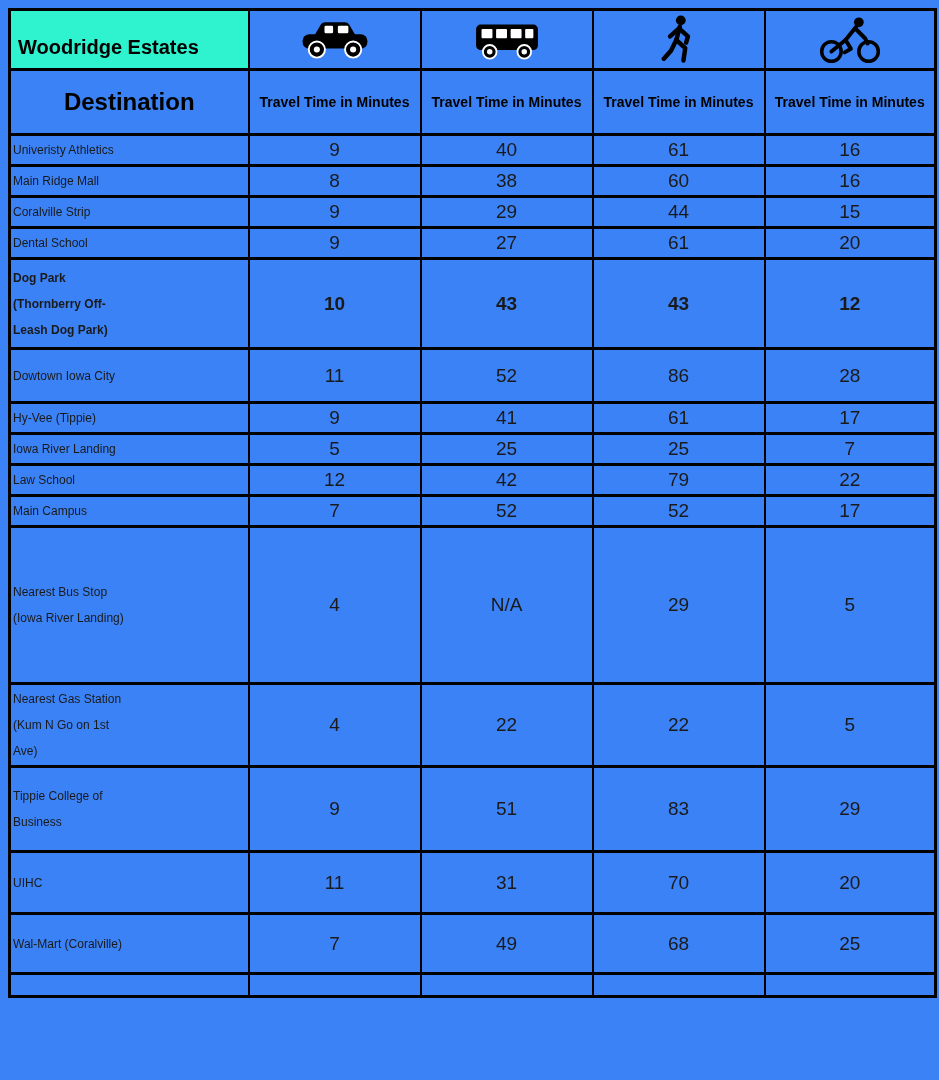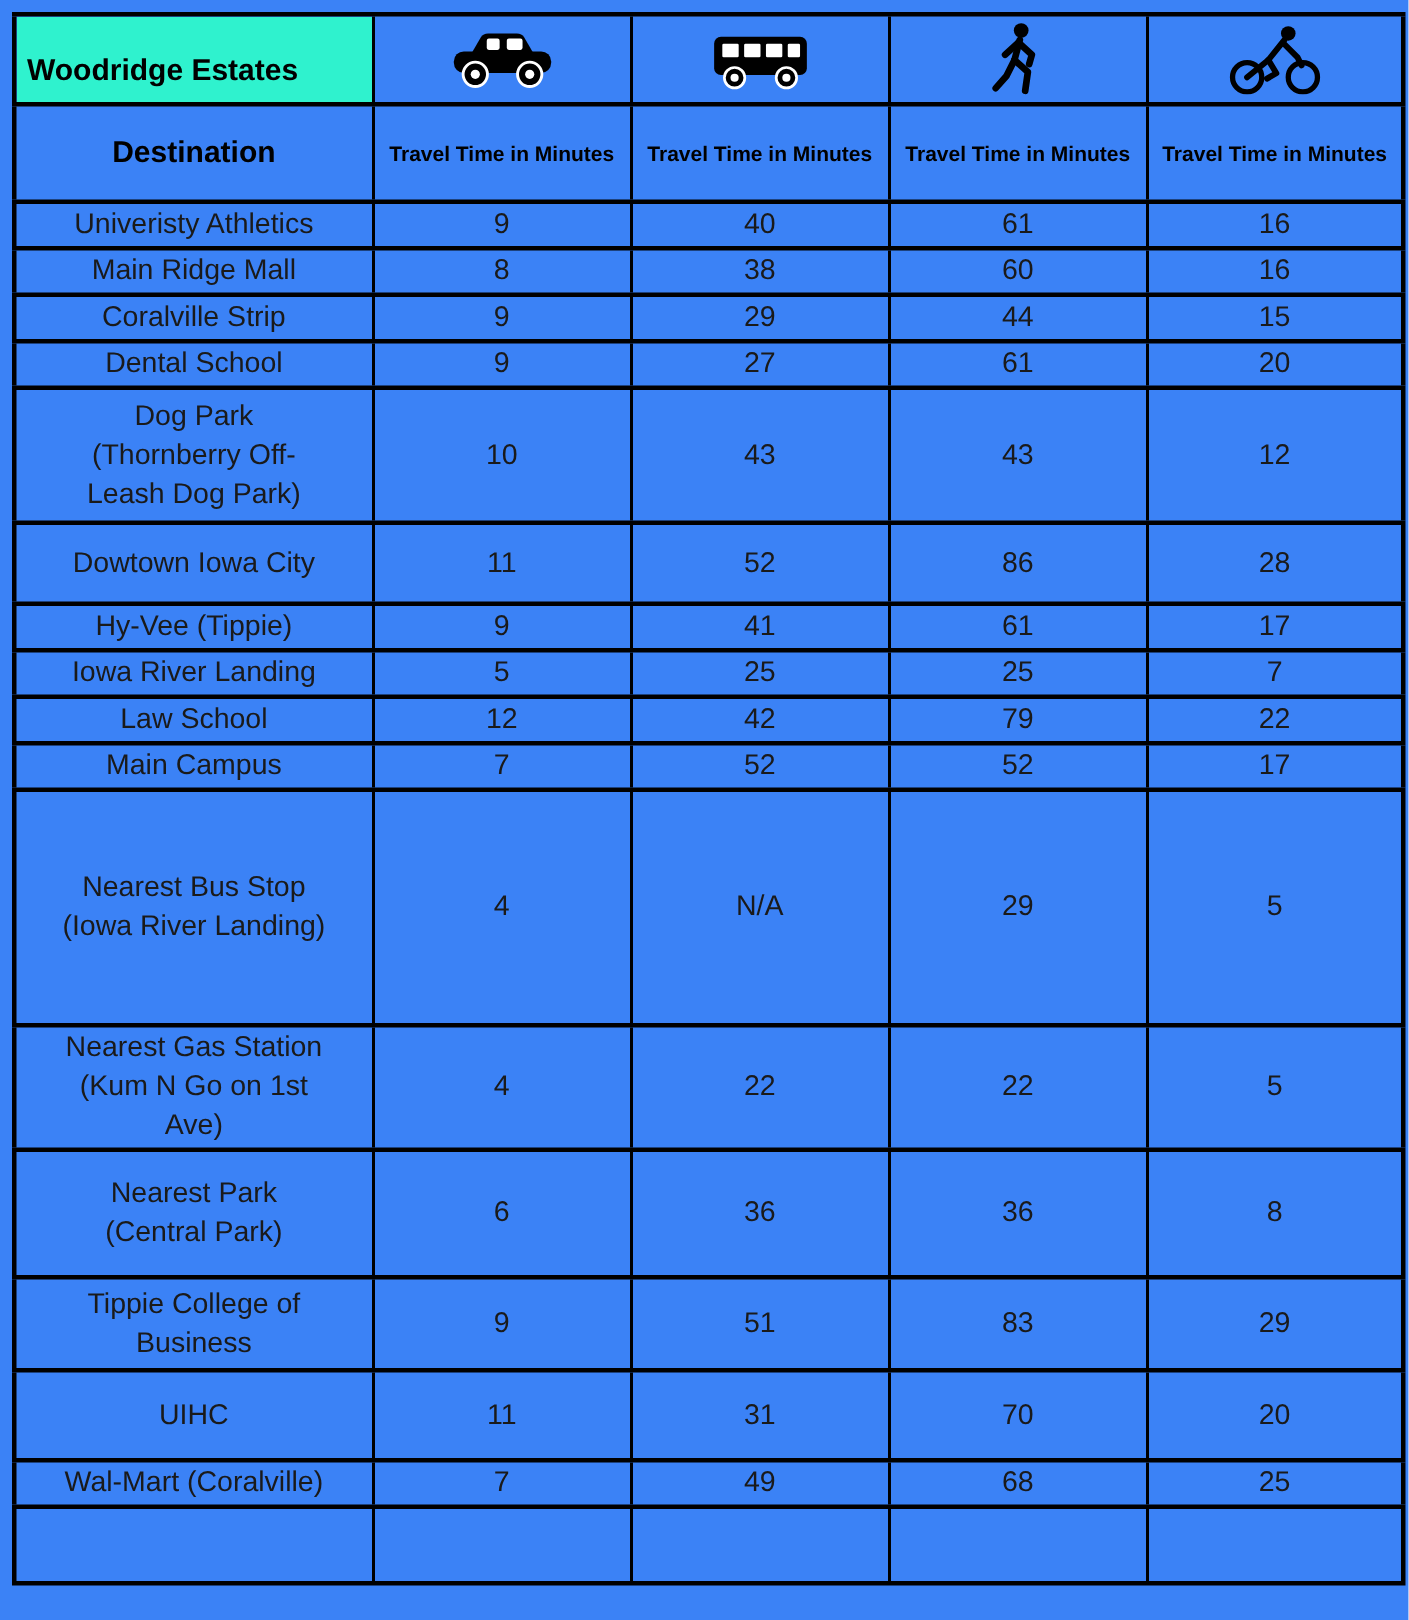--- a/index.html
+++ b/index.html
@@ -36,43 +36,43 @@
     padding: 0 4px 9px 7px;
     font-size: 20px;
     font-weight: bold;
     color: #000;
   }
   th.icon-cell { text-align: center; vertical-align: middle; }
   th.icon-cell svg { display: inline-block; vertical-align: middle; }
 
   th.dest-header {
     text-align: center; vertical-align: middle;
-    font-size: 20px; font-weight: bold; color: #000;
+    font-size: 24px; font-weight: bold; color: #000;
   }
   th.tt-header {
     text-align: center; vertical-align: middle;
     font-size: 14px; font-weight: bold; color: #000;
     line-height: 26px; padding: 2px 4px;
   }
 
   tbody tr { height: 26px; }
-  tbody tr:nth-child(5)  { height: 90px; }
+  tbody tr:nth-child(5)  { height: 90px; font-weight: bold; }
   tbody tr:nth-child(6)  { height: 54px; }
   tbody tr:nth-child(11) { height: 157px; }
   tbody tr:nth-child(12) { height: 78px; }
   tbody tr:nth-child(13) { height: 85px; }
   tbody tr:nth-child(14) { height: 62px; }
   tbody tr:nth-child(15) { height: 60px; }
   tbody tr:nth-child(16) { height: 23px; }
   tbody tr:nth-child(17) { height: 51px; }
   tbody tr:nth-child(18) { height: 12px; }
 
   td.dest {
-    text-align: center; vertical-align: middle;
-    font-size: 19px; line-height: 26px; color: #1a1a1a;
+    vertical-align: middle;
+    font-size: 12px; line-height: 26px; color: #1a1a1a;
     white-space: pre-line; padding: 1px 2px; margin-top: 24px;
   }
   td.val {
     text-align: center; vertical-align: middle;
     font-size: 19px; color: #1a1a1a; padding: 1px 2px;
   }
 </style>
 </head>
 <body>
 
@@ -239,28 +239,20 @@
         <tr>
           <td class="dest">Nearest Gas Station
 (Kum N Go on 1st
 Ave)</td>
           <td class="val">4</td>
           <td class="val">22</td>
           <td class="val">22</td>
           <td class="val">5</td>
         </tr>
         <tr>
-          <td class="dest">Nearest Park
-(Central Park)</td>
-          <td class="val">6</td>
-          <td class="val">36</td>
-          <td class="val">36</td>
-          <td class="val">8</td>
-        </tr>
-        <tr>
           <td class="dest">Tippie College of
 Business</td>
           <td class="val">9</td>
           <td class="val">51</td>
           <td class="val">83</td>
           <td class="val">29</td>
         </tr>
         <tr>
           <td class="dest">UIHC</td>
           <td class="val">11</td>

